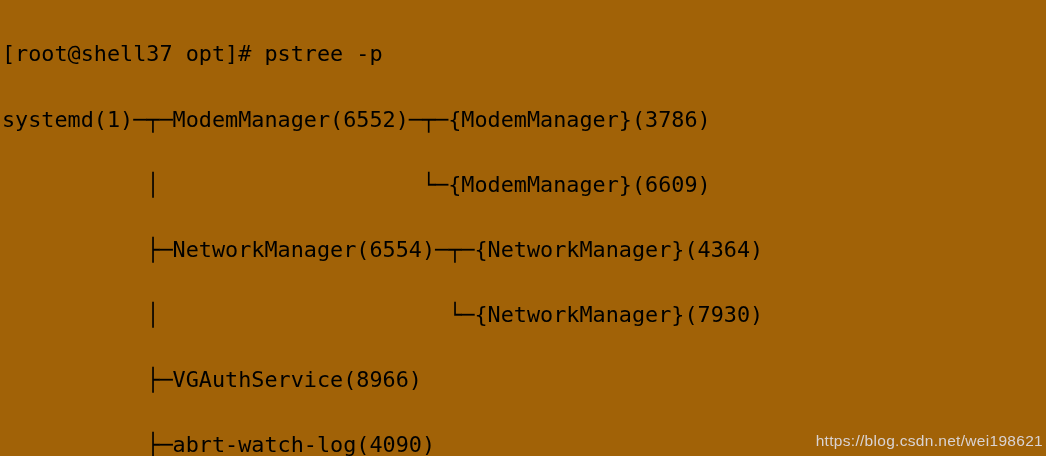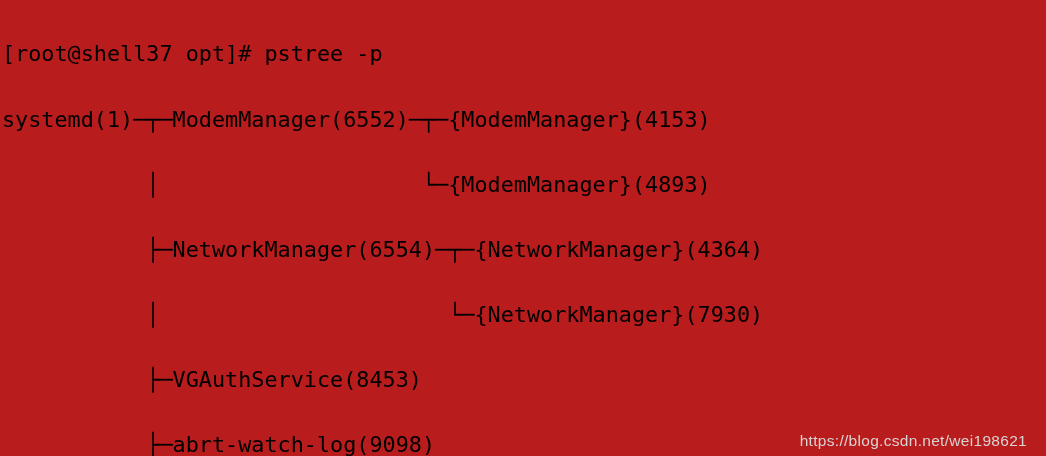--- a/index.html
+++ b/index.html
@@ -4,63 +4,63 @@
 <style>
   html, body {
     margin: 0;
     padding: 0;
     background: #ffffff;
   }
   .screen {
     position: relative;
     width: 1046px;
     height: 456px;
-    background: #b91c1c;
+    background: #a16207;
     overflow: hidden;
     cursor: text;
     text-decoration: underline;
   }
   .terminal {
     position: absolute;
     top: 0;
     left: 2px;
     font-family: "DejaVu Sans Mono", "Liberation Mono", monospace;
     font-size: 21.8px;
     line-height: 21.714px;
     color: #000000;
     white-space: pre;
   }
   .t-line {
     height: 21.714px;
     white-space: pre;
   }
   .watermark {
     position: absolute;
-    right: 19px;
+    right: 3px;
     bottom: 6px;
     font-family: "Liberation Sans", "DejaVu Sans", sans-serif;
     font-size: 15.5px;
     color: #d9d3d3;
     letter-spacing: 0.3px;
     pointer-events: none;
     user-select: none;
   }
 </style>
 </head>
 <body>
 
 <div class="screen">
   <div class="terminal">
     <div class="t-line">[root@shell37 opt]# pstree -p</div>
-    <div class="t-line">systemd(1)─┬─ModemManager(6552)─┬─{ModemManager}(4153)</div>
-    <div class="t-line">           │                    └─{ModemManager}(4893)</div>
+    <div class="t-line">systemd(1)─┬─ModemManager(6552)─┬─{ModemManager}(3786)</div>
+    <div class="t-line">           │                    └─{ModemManager}(6609)</div>
     <div class="t-line">           ├─NetworkManager(6554)─┬─{NetworkManager}(4364)</div>
     <div class="t-line">           │                      └─{NetworkManager}(7930)</div>
-    <div class="t-line">           ├─VGAuthService(8453)</div>
-    <div class="t-line">           ├─abrt-watch-log(9098)</div>
+    <div class="t-line">           ├─VGAuthService(8966)</div>
+    <div class="t-line">           ├─abrt-watch-log(4090)</div>
     
     
     
     
     
     
     
     
     
     

